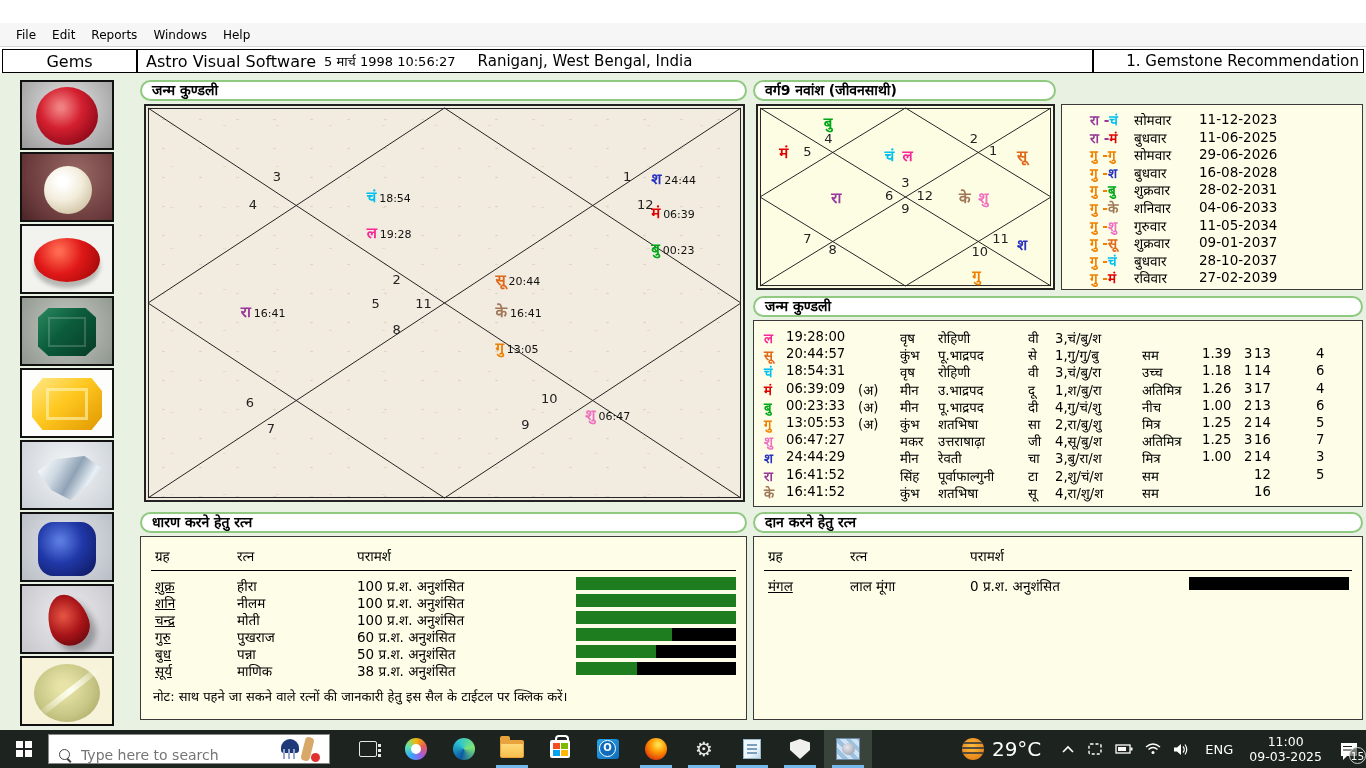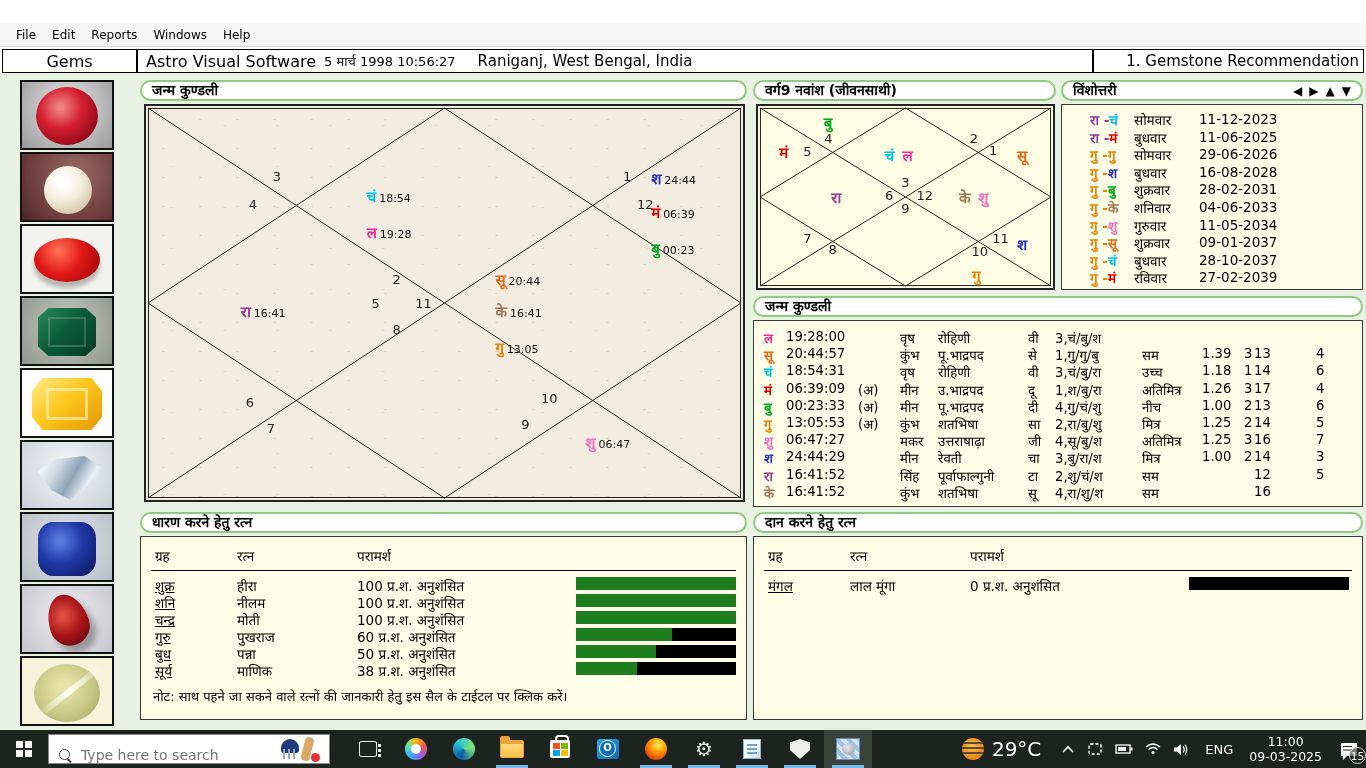--- a/index.html
+++ b/index.html
@@ -238,21 +238,21 @@
         <span class="house-num" style="left: 63.5%; top: 80.5%;">9</span>
         <span class="chart-planet" style="left: 37%; top: 20.5%;"><span class="cp-abbr" style="color: rgb(0, 192, 240);">चं</span><span class="cp-time">18:54</span></span>
         <span class="chart-planet" style="left: 37%; top: 29.5%;"><span class="cp-abbr" style="color: rgb(248, 40, 152);">ल</span><span class="cp-time">19:28</span></span>
         <span class="chart-planet" style="left: 84.5%; top: 16%;"><span class="cp-abbr" style="color: rgb(40, 48, 192);">श</span><span class="cp-time">24:44</span></span>
         <span class="chart-planet" style="left: 84.5%; top: 24.5%;"><span class="cp-abbr" style="color: rgb(224, 0, 0);">मं</span><span class="cp-time">06:39</span></span>
         <span class="chart-planet" style="left: 84.5%; top: 33.5%;"><span class="cp-abbr" style="color: rgb(0, 168, 24);">बु</span><span class="cp-time">00:23</span></span>
         <span class="chart-planet" style="left: 58.5%; top: 41.5%;"><span class="cp-abbr" style="color: rgb(224, 104, 24);">सू</span><span class="cp-time">20:44</span></span>
         <span class="chart-planet" style="left: 58.5%; top: 49.5%;"><span class="cp-abbr" style="color: rgb(160, 120, 88);">के</span><span class="cp-time">16:41</span></span>
         <span class="chart-planet" style="left: 58.5%; top: 58.5%;"><span class="cp-abbr" style="color: rgb(240, 128, 0);">गु</span><span class="cp-time">13:05</span></span>
         <span class="chart-planet" style="left: 16%; top: 49.5%;"><span class="cp-abbr" style="color: rgb(152, 56, 152);">रा</span><span class="cp-time">16:41</span></span>
-        <span class="chart-planet" style="left: 73.5%; top: 75.5%; margin-top: 28px;"><span class="cp-abbr" style="color: rgb(240, 112, 192);">शु</span><span class="cp-time">06:47</span></span>
+        <span class="chart-planet" style="left: 73.5%; top: 75.5%;"><span class="cp-abbr" style="color: rgb(240, 112, 192);">शु</span><span class="cp-time">06:47</span></span>
       </div>
 
     <div class="panel-title" style="left:753px; top:7px; width:303px;">वर्ग9 नवांश   (जीवनसाथी)</div>
     <div class="panel-body chart-body" id="navamsa-chart" style="left:756px; top:31px; width:299px; height:186px; background:#fdfde4;">
       <svg class="chart-svg" viewBox="0 0 299 186" preserveAspectRatio="none">
         <rect x="0.5" y="0.5" width="298" height="185" fill="none" stroke="#222" stroke-width="1"></rect>
         <rect x="3.5" y="3.5" width="292" height="179" fill="none" stroke="#222" stroke-width="1"></rect>
         <line x1="3" y1="3" x2="296" y2="183" stroke="#222" stroke-width="1"></line>
         <line x1="296" y1="3" x2="3" y2="183" stroke="#222" stroke-width="1"></line>
         <polygon points="149.5,3 296,93 149.5,183 3,93" fill="none" stroke="#222" stroke-width="1"></polygon>
@@ -274,29 +274,20 @@
         <span class="chart-planet" style="left: 43%; top: 22%;"><span class="cp-abbr" style="color: rgb(0, 192, 240);">चं</span></span>
         <span class="chart-planet" style="left: 49%; top: 22%;"><span class="cp-abbr" style="color: rgb(248, 40, 152);">ल</span></span>
         <span class="chart-planet" style="left: 87.5%; top: 22%;"><span class="cp-abbr" style="color: rgb(224, 104, 24);">सू</span></span>
         <span class="chart-planet" style="left: 25%; top: 44.5%;"><span class="cp-abbr" style="color: rgb(152, 56, 152);">रा</span></span>
         <span class="chart-planet" style="left: 68%; top: 44.5%;"><span class="cp-abbr" style="color: rgb(160, 120, 88);">के</span></span>
         <span class="chart-planet" style="left: 74.5%; top: 44.5%;"><span class="cp-abbr" style="color: rgb(240, 112, 192);">शु</span></span>
         <span class="chart-planet" style="left: 87.5%; top: 70%;"><span class="cp-abbr" style="color: rgb(40, 48, 192);">श</span></span>
         <span class="chart-planet" style="left: 72.5%; top: 87%;"><span class="cp-abbr" style="color: rgb(240, 128, 0);">गु</span></span>
       </div>
 
-    <div class="panel-title" style="left:1061px; top:7px; width:302px;">
-      <span>विंशोत्तरी</span>
-      <span class="dasha-arrows">
-        <span>◀</span>
-        <span>▶</span>
-        <span>▲</span>
-        <span>▼</span>
-      </span>
-    </div>
     <div class="panel-body" id="dasha-table" style="left:1061px; top:31px; width:302px; height:186px;">
         <div class="dasha-row" style="top: 6px;">
           <span class="dasha-pair"><span style="color: rgb(152, 56, 152);">रा</span><span style="color: rgb(152, 56, 152);"> -</span><span style="color: rgb(0, 192, 240);">चं</span></span>
           <span class="dasha-day">सोमवार</span>
           <span class="dasha-date">11-12-2023</span>
         </div>
         <div class="dasha-row" style="top: 23.6px;">
           <span class="dasha-pair"><span style="color: rgb(152, 56, 152);">रा</span><span style="color: rgb(152, 56, 152);"> -</span><span style="color: rgb(224, 0, 0);">मं</span></span>
           <span class="dasha-day">बुधवार</span>
           <span class="dasha-date">11-06-2025</span>

